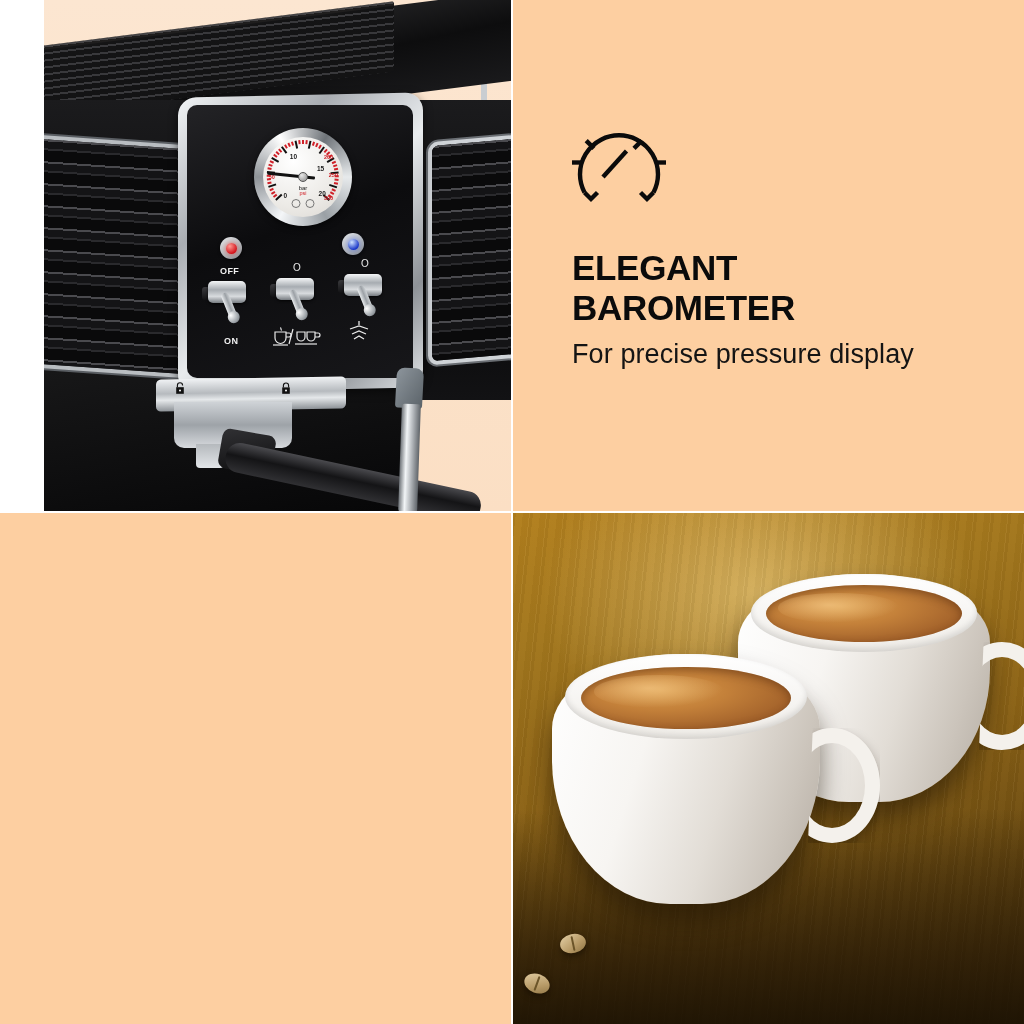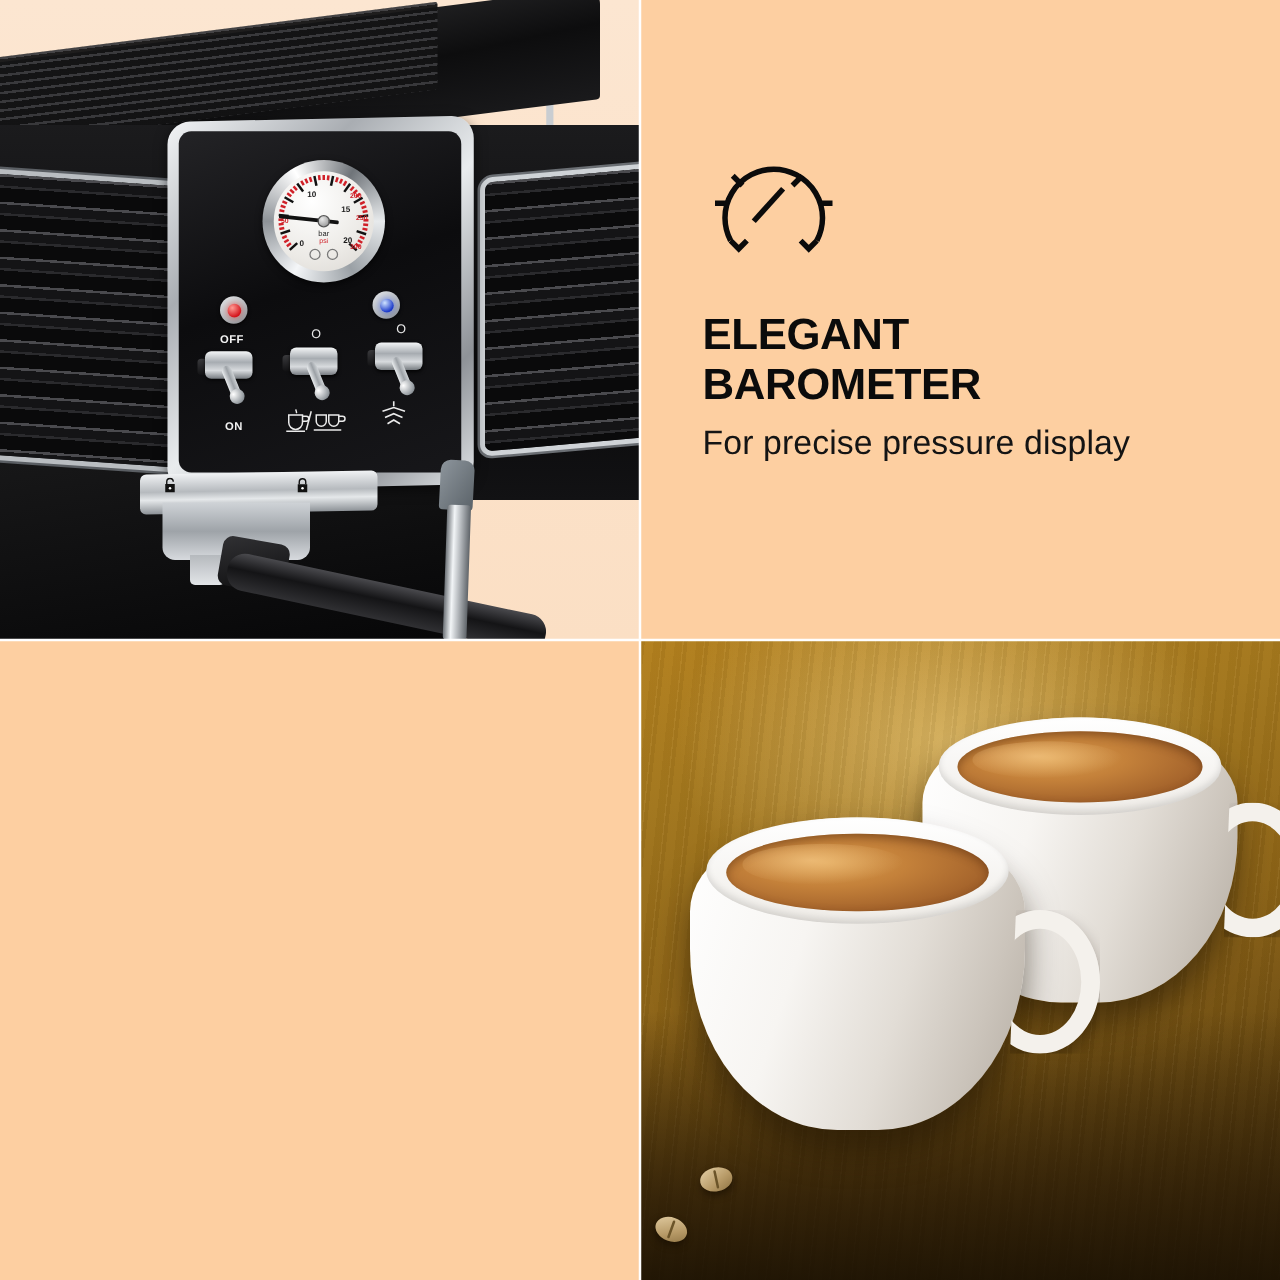--- a/index.html
+++ b/index.html
@@ -13,21 +13,21 @@
     position:relative;
     width:1024px; height:1024px;
     display:grid;
     grid-template-columns:512px 512px;
     grid-template-rows:512px 512px;
     background:#ffffff;
   }
   .quad { position:relative; overflow:hidden; }
 
   
-  #q-machine { background:#FCE3CB; }
+  #q-machine { background:#FCE3CB;margin-left:44px; }
   .mach-bg {
     position:absolute; inset:0;
     background:
       linear-gradient(180deg,#FCE6D1 0%,#FBDFC4 100%);
   }
   
   .body-top {
     position:absolute; left:-40px; top:22px; width:520px; height:90px;
     background:linear-gradient(175deg,#2d2d2f 0%,#0d0d0e 55%,#1a1a1c 100%);
     transform:skewY(-7.2deg);
@@ -508,21 +508,21 @@
           <path d="M20.5 74.5 A39 39 0 1 1 89.5 74.5"></path>
           <path d="M20.5 74.5 L27 81 L33.5 74.5"></path>
           <path d="M89.5 74.5 L83 81 L76.5 74.5"></path>
           <path d="M8 44.5 h11"></path>
           <path d="M91 44.5 h11"></path>
           <path d="M22.2 22.6 L30 30.4"></path>
           <path d="M77.8 22.6 L70 30.4"></path>
           <path d="M39 59 L62.5 33"></path>
         </g>
       </svg>
-      <div class="feat-text" style="left:50px;top:248px;width:412px">
+      <div class="feat-text" style="left:60px;top:248px;width:412px">
         <div class="feat-title">ELEGANT
 BAROMETER</div>
         <div class="feat-sub">For precise pressure display</div>
       </div>
     </div>
   </div>
 
   <div class="quad feature" id="q-cups-feature">
     <div class="feat-inner">
       

